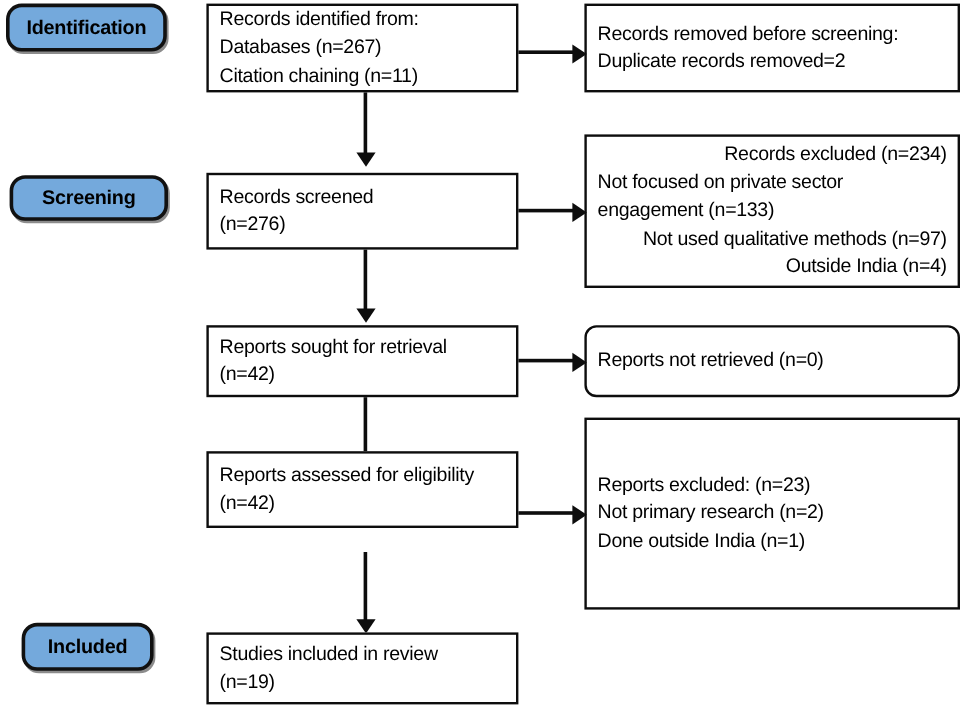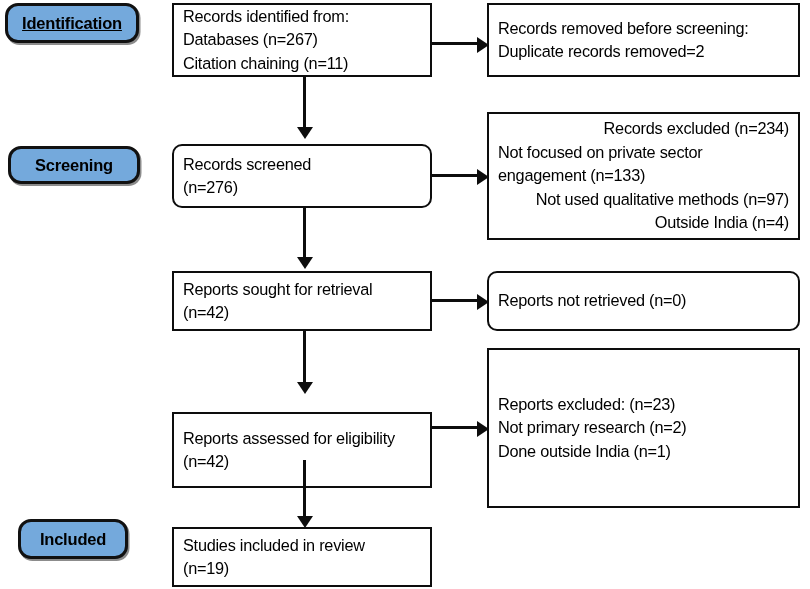--- a/index.html
+++ b/index.html
@@ -78,21 +78,21 @@
     border-top: 8px solid transparent;
     border-bottom: 8px solid transparent;
     border-left: 12px solid #0d0d0d;
   }
 </style>
 </head>
 <body>
 
 <div id="canvas">
 
-  <div class="pill" style="left:5px; top:3px; width:134px; height:40px;text-decoration:underline;">
+  <div class="pill" style="left:5px; top:3px; width:134px; height:40px;">
     <span>Identification</span>
   </div>
 
   <div class="pill" style="left:8px; top:146px; width:132px; height:38px;">
     <span>Screening</span>
   </div>
 
   <div class="pill" style="left:18px; top:519px; width:110px; height:40px;">
     <span>Included</span>
   </div>
@@ -107,21 +107,21 @@
     <div class="line">Records removed before screening:</div>
     <div class="line">Duplicate records removed=2</div>
   </div>
 
   <div class="h-line" style="left:432px; top:42px; width:47px;"></div>
   <div class="arrow-right" style="left:477px; top:36.5px;"></div>
 
   <div class="v-line" style="left:303px; top:77px; height:52px;"></div>
   <div class="arrow-down" style="left:296.5px; top:127px;"></div>
 
-  <div class="box" style="left:172px; top:144px; width:260px; height:64px;border-radius:10px;">
+  <div class="box" style="left:172px; top:144px; width:260px; height:64px;">
     <div class="line">Records screened</div>
     <div class="line">(n=276)</div>
   </div>
 
   <div class="box wrapbox" style="left:487px; top:112px; width:313px; height:128px;align-items:flex-end;">
     <div class="line">Records excluded (n=234)</div>
     <div class="line">Not focused on private sector engagement (n=133)</div>
     <div class="line">Not used qualitative methods (n=97)</div>
     <div class="line">Outside India (n=4)</div>
   </div>
@@ -140,21 +140,21 @@
   <div class="box" style="left:487px; top:271px; width:313px; height:60px;border-radius:10px;">
     <div class="line">Reports not retrieved (n=0)</div>
   </div>
 
   <div class="h-line" style="left:432px; top:299px; width:47px;"></div>
   <div class="arrow-right" style="left:477px; top:293.5px;"></div>
 
   <div class="v-line" style="left:303px; top:331px; height:53px;"></div>
   <div class="arrow-down" style="left:296.5px; top:382px;"></div>
 
-  <div class="box" style="left:172px; top:412px; width:260px; height:76px;">
+  <div class="box" style="left:172px; top:376px; width:260px; height:64px;">
     <div class="line">Reports assessed for eligibility</div>
     <div class="line">(n=42)</div>
   </div>
 
   <div class="box wrapbox" style="left:487px; top:348px; width:313px; height:160px;">
     <div class="line">Reports excluded: (n=23)</div>
     <div class="line">Not primary research (n=2)</div>
     <div class="line">Done outside India (n=1)</div>
   </div>
 

